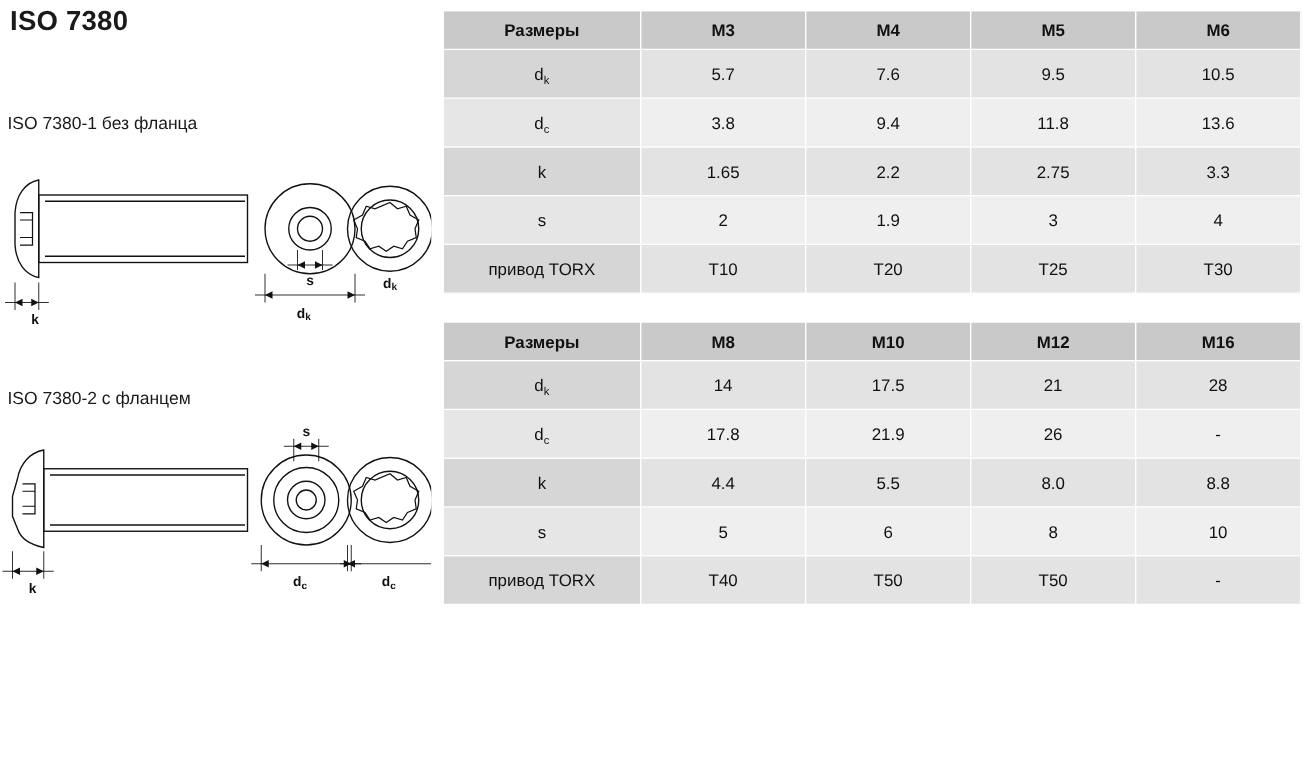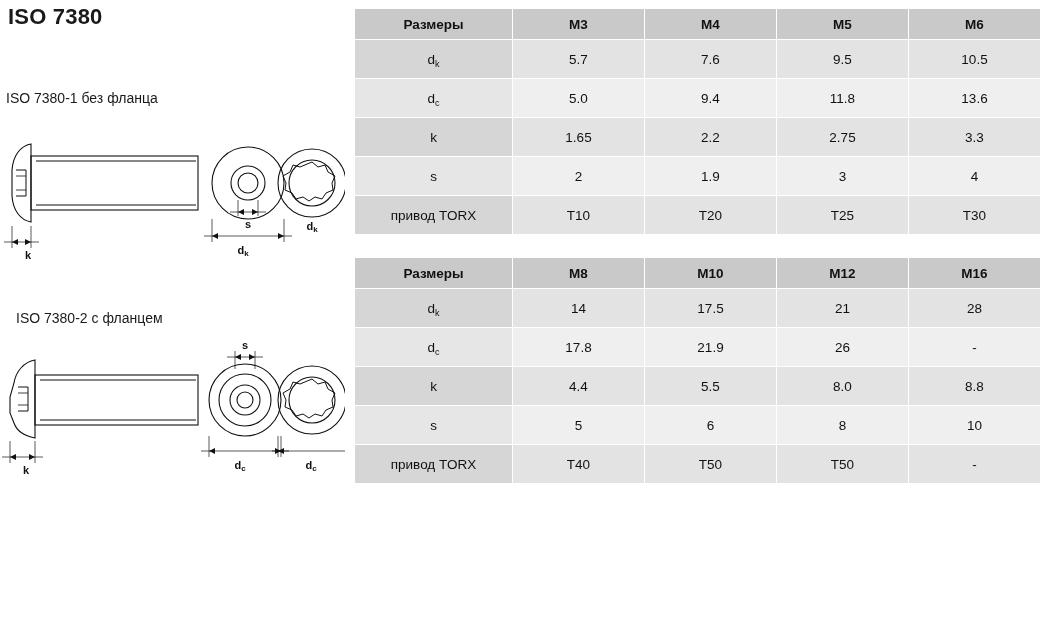--- a/index.html
+++ b/index.html
@@ -47,21 +47,20 @@
     top: 90px;
     font-size: 14px;
     color: #1a1a1a;
   }
   .variant-2-label {
     position: absolute;
     left: 6px;
     top: 310px;
     font-size: 14px;
     color: #1a1a1a;
-    margin-left: 10px;
   }
   .figure-1 {
     position: absolute;
     left: 0;
     top: 130px;
     width: 345px;
     height: 135px;
   }
   .figure-2 {
     position: absolute;
@@ -267,21 +266,21 @@
     <tbody>
       <tr class="odd">
         <td class="label"><span>d</span><sub>k</sub></td>
         <td>5.7</td>
         <td>7.6</td>
         <td>9.5</td>
         <td>10.5</td>
       </tr>
       <tr class="even">
         <td class="label"><span>d</span><sub>c</sub></td>
-        <td>5.0</td>
+        <td>3.8</td>
         <td>9.4</td>
         <td>11.8</td>
         <td>13.6</td>
       </tr>
       <tr class="odd">
         <td class="label"><span>k</span><sub></sub></td>
         <td>1.65</td>
         <td>2.2</td>
         <td>2.75</td>
         <td>3.3</td>

